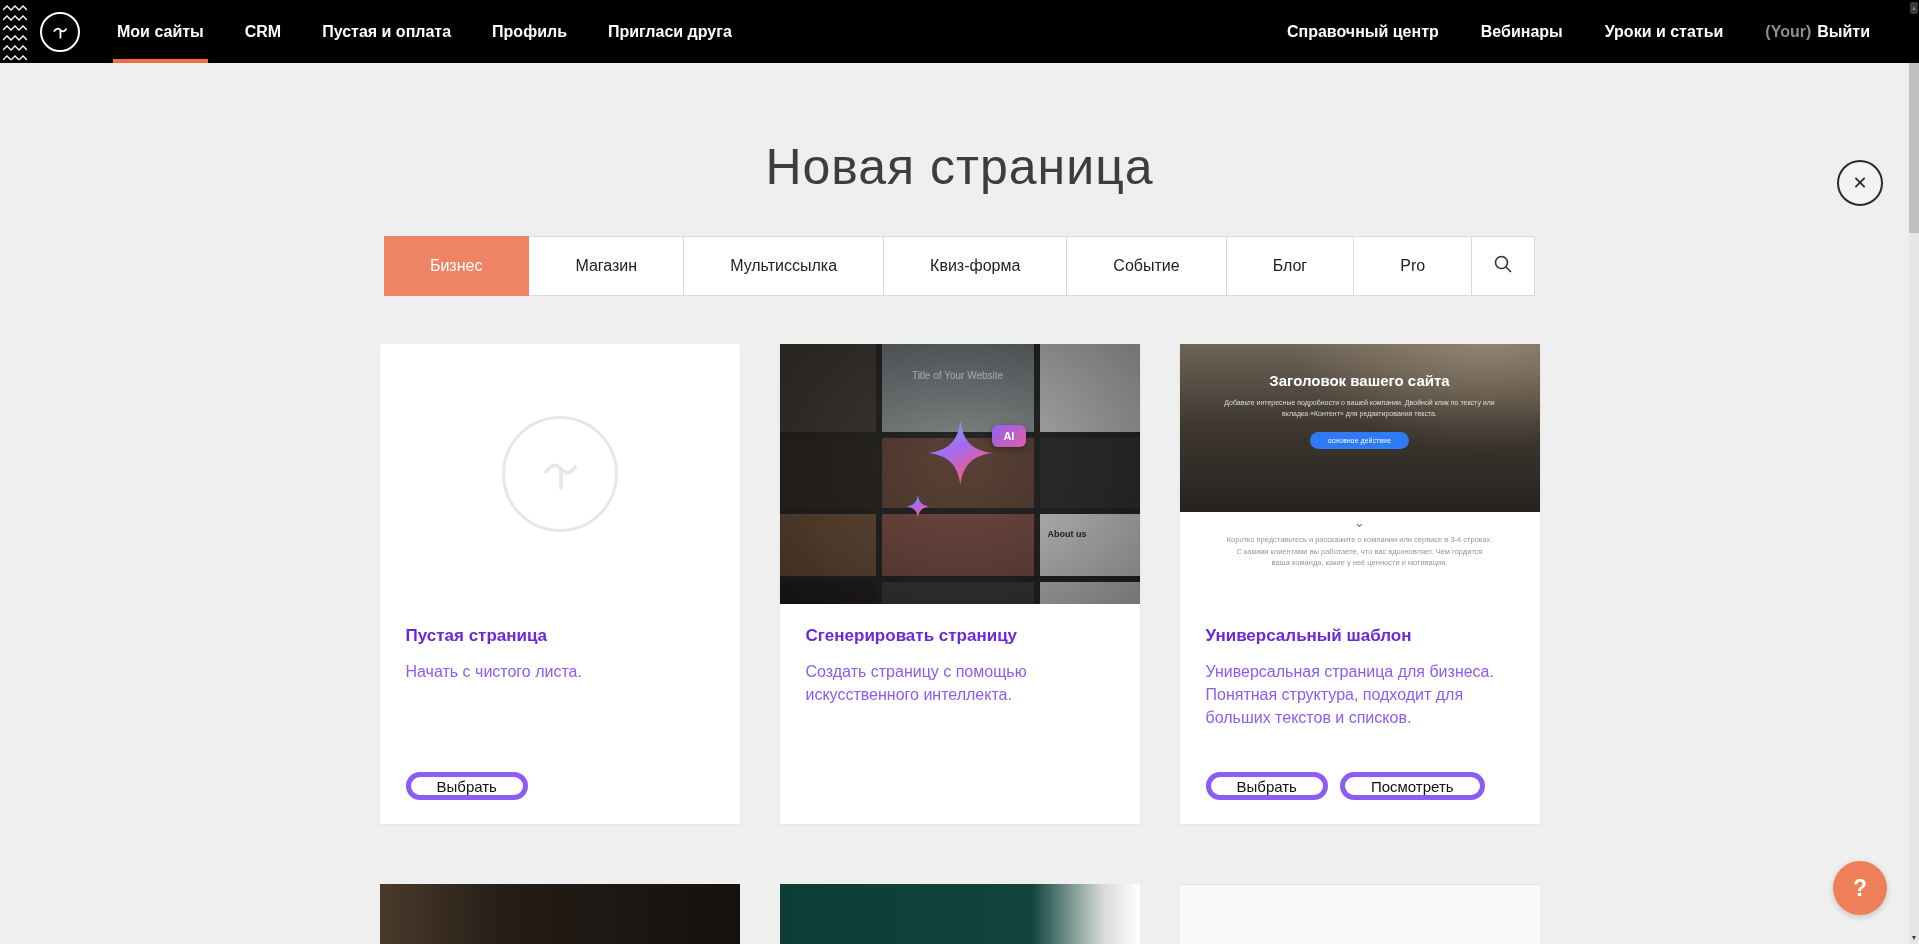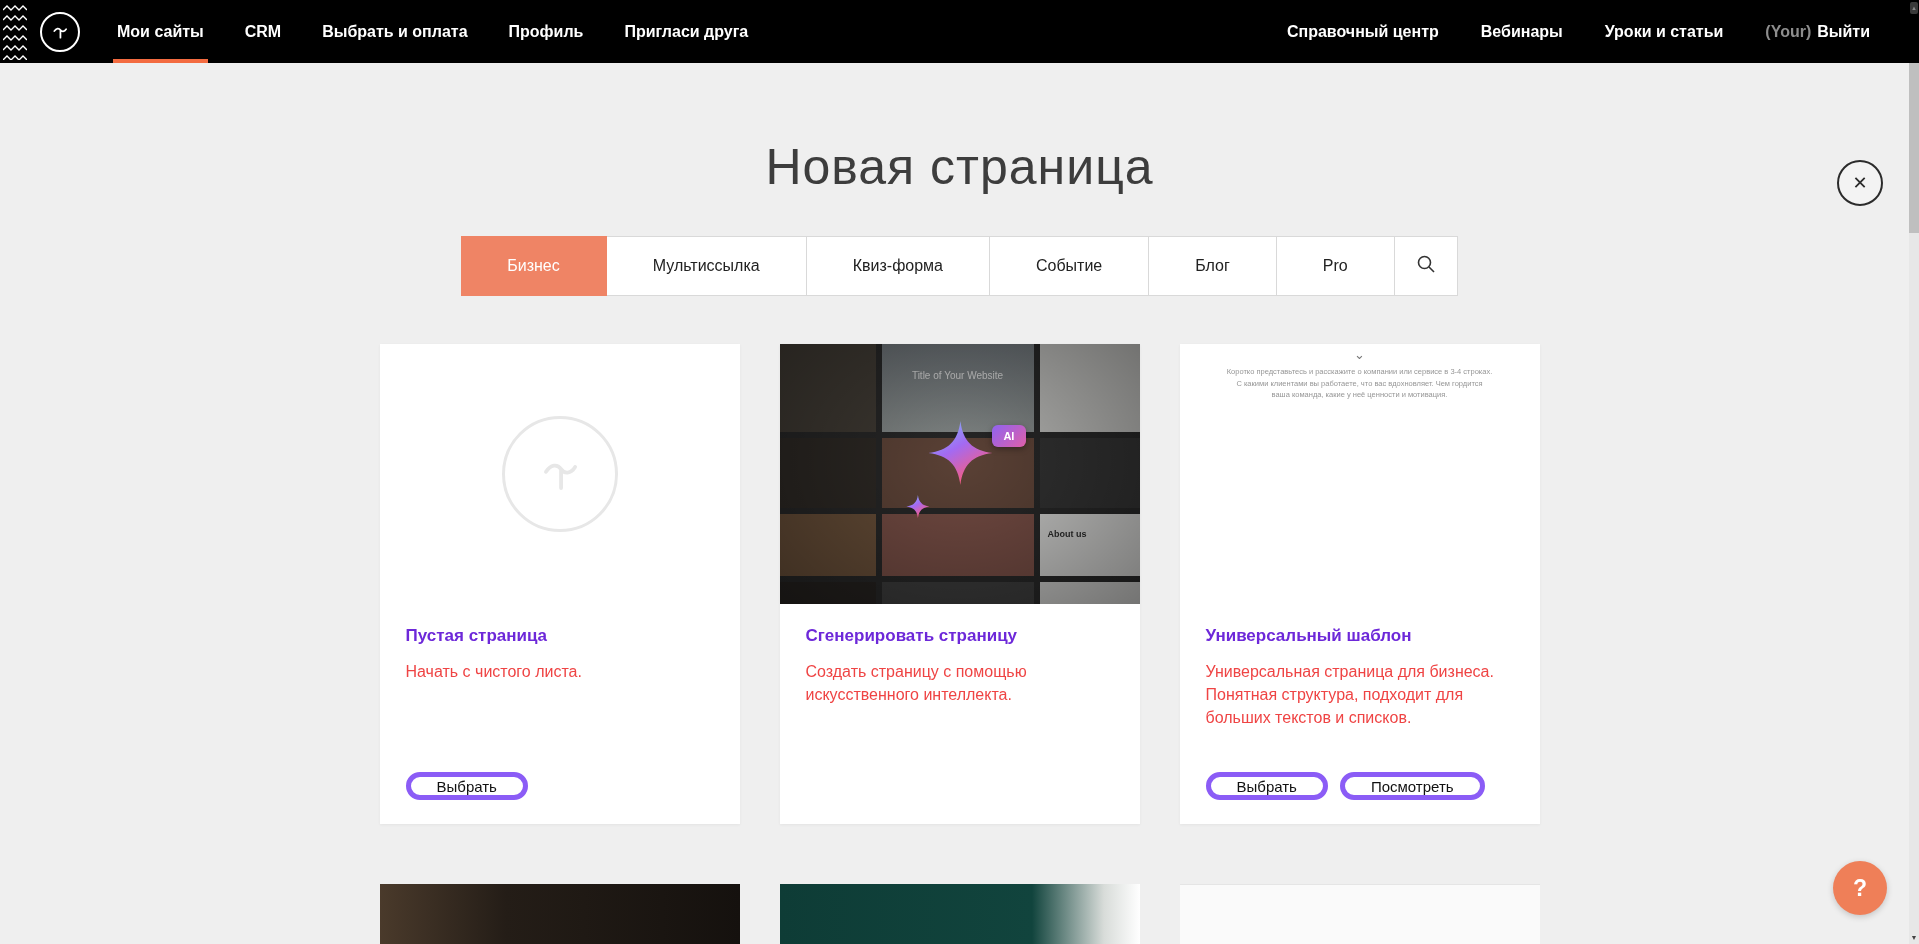--- a/index.html
+++ b/index.html
@@ -84,21 +84,21 @@
   
   .grid { display:flex; justify-content:center; gap: 40px; margin-top: 48px; }
   .card {
     width: 360px; height: 480px; background:#fff;
     box-shadow: 0 1px 3px rgba(0,0,0,.05);
     display:flex; flex-direction:column; position:relative; overflow:hidden;
   }
   .card-img { height: 260px; position:relative; overflow:hidden; flex-shrink:0; }
   .card-body { padding: 22px 26px 0 26px; display:flex; flex-direction:column; flex:1; }
   .card-title { font-size: 17px; font-weight: bold; color:#6d28d9; }
-  .card-desc { font-size: 16px; color:#ef4444; line-height: 1.45; margin-top: 14px; }
+  .card-desc { font-size: 16px; color:#8b5cf6; line-height: 1.45; margin-top: 14px; }
   .card-actions { margin-top:auto; padding-bottom: 24px; display:flex; gap: 12px; }
   .btn-pill {
     height: 28px; padding: 0 26px; border: 5px solid #8b5cf6; border-radius: 22px;
     background:#fff; font-size: 15px; color:#111;
     display:flex; align-items:center; cursor:pointer; font-family: Liberation Sans, sans-serif;
   }
 
   
   .blank-img { display:flex; align-items:center; justify-content:center; background:#fff; }
   .watermark-circle {
@@ -200,21 +200,21 @@
     <div class="logo-circle">
       <svg width="22" height="22" viewBox="0 0 100 100" fill="none">
         <path d="M24 46 C33 32 45 31 52 41 L52 76 M52 41 C58 50 70 50 78 37" stroke="#fff" stroke-width="8" stroke-linecap="round"></path>
       </svg>
     </div>
   </div>
 
   <nav class="nav-left">
     <div class="nav-item active">Мои сайты</div>
     <div class="nav-item">CRM</div>
-    <div class="nav-item">Выбрать и оплата</div>
+    <div class="nav-item">Пустая и оплата</div>
     <div class="nav-item">Профиль</div>
     <div class="nav-item">Пригласи друга</div>
   </nav>
 
   <nav class="nav-right">
     <div class="nav-item">Справочный центр</div>
     <div class="nav-item">Вебинары</div>
     <div class="nav-item">Уроки и статьи</div>
     <div class="nav-item">
       <span class="user-name">(Your)</span>
@@ -225,20 +225,21 @@
 
 <main class="main">
 
   <div class="close-btn">✕</div>
 
   <h1 class="page-title">Новая страница</h1>
 
   <div class="tabs-row">
     <div class="tabs">
       <div class="tab active">Бизнес</div>
+      <div class="tab">Магазин</div>
       <div class="tab">Мультиссылка</div>
       <div class="tab">Квиз-форма</div>
       <div class="tab">Событие</div>
       <div class="tab">Блог</div>
       <div class="tab">Pro</div>
       <div class="tab search">
         <span>
           <svg width="20" height="20" viewBox="0 0 20 20" fill="none">
             <circle cx="8.5" cy="8.5" r="6" stroke="#333" stroke-width="1.6"></circle>
             <line x1="13" y1="13" x2="18" y2="18" stroke="#333" stroke-width="1.6"></line>
@@ -304,20 +305,25 @@
         <div class="ai-badge">AI</div>
       </div>
       <div class="card-body">
         <div class="card-title">Сгенерировать страницу</div>
         <div class="card-desc">Создать страницу с помощью искусственного интеллекта.</div>
       </div>
     </div>
 
     <div class="card">
       <div class="card-img">
+        <div class="preview-dark">
+          <div class="pv-heading">Заголовок вашего сайта</div>
+          <div class="pv-sub">Добавьте интересные подробности о вашей компании. Двойной клик по тексту или вкладка «Контент» для редактирования текста.</div>
+          <div class="pv-cta">основное действие</div>
+        </div>
         <div class="preview-light">
           <div class="pv-chevron">⌄</div>
           <div class="pv-body">Коротко представьтесь и расскажите о компании или сервисе в 3-4 строках. С какими клиентами вы работаете, что вас вдохновляет. Чем гордится ваша команда, какие у неё ценности и мотивация.</div>
         </div>
       </div>
       <div class="card-body">
         <div class="card-title">Универсальный шаблон</div>
         <div class="card-desc">Универсальная страница для бизнеса. Понятная структура, подходит для больших текстов и списков.</div>
         <div class="card-actions">
           <button class="btn-pill">Выбрать</button>

